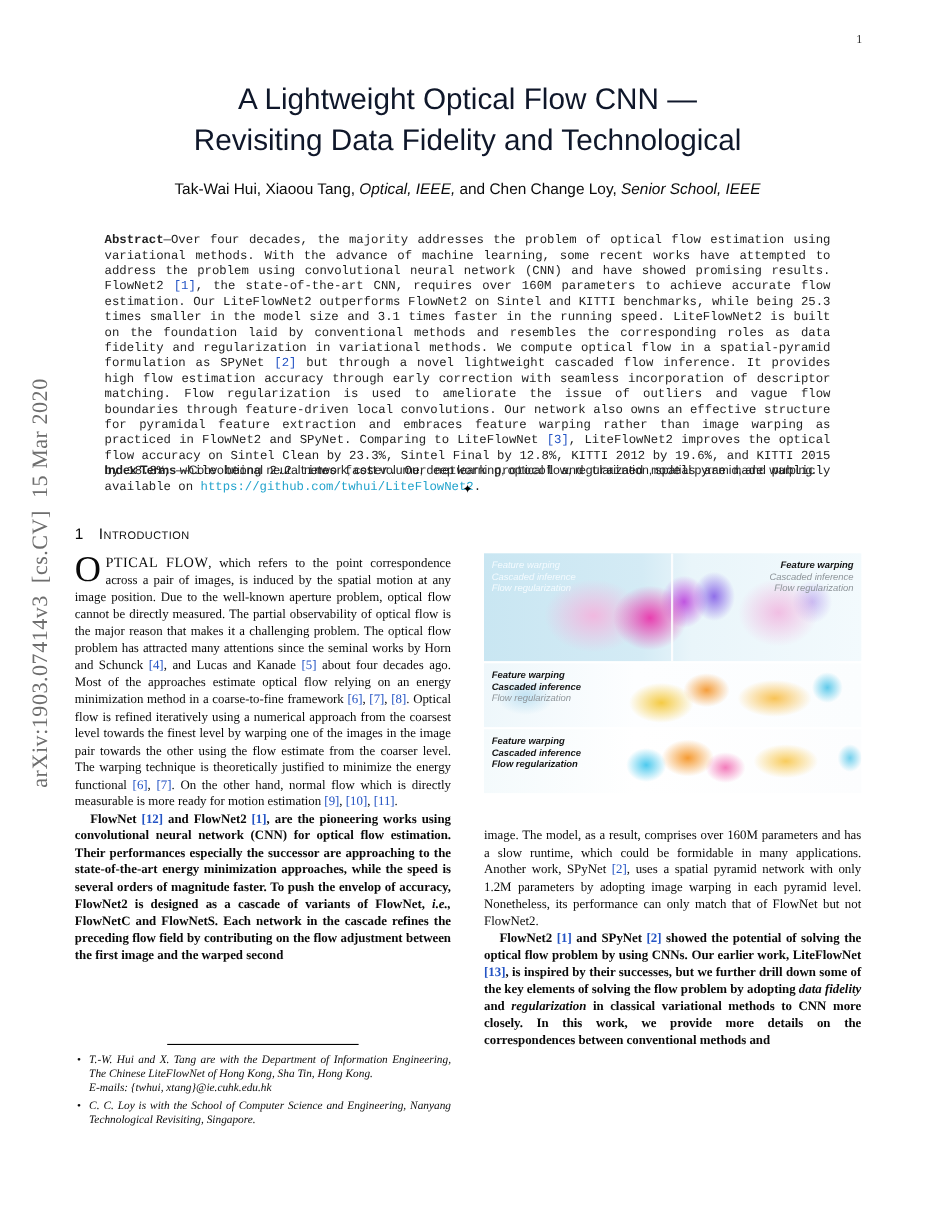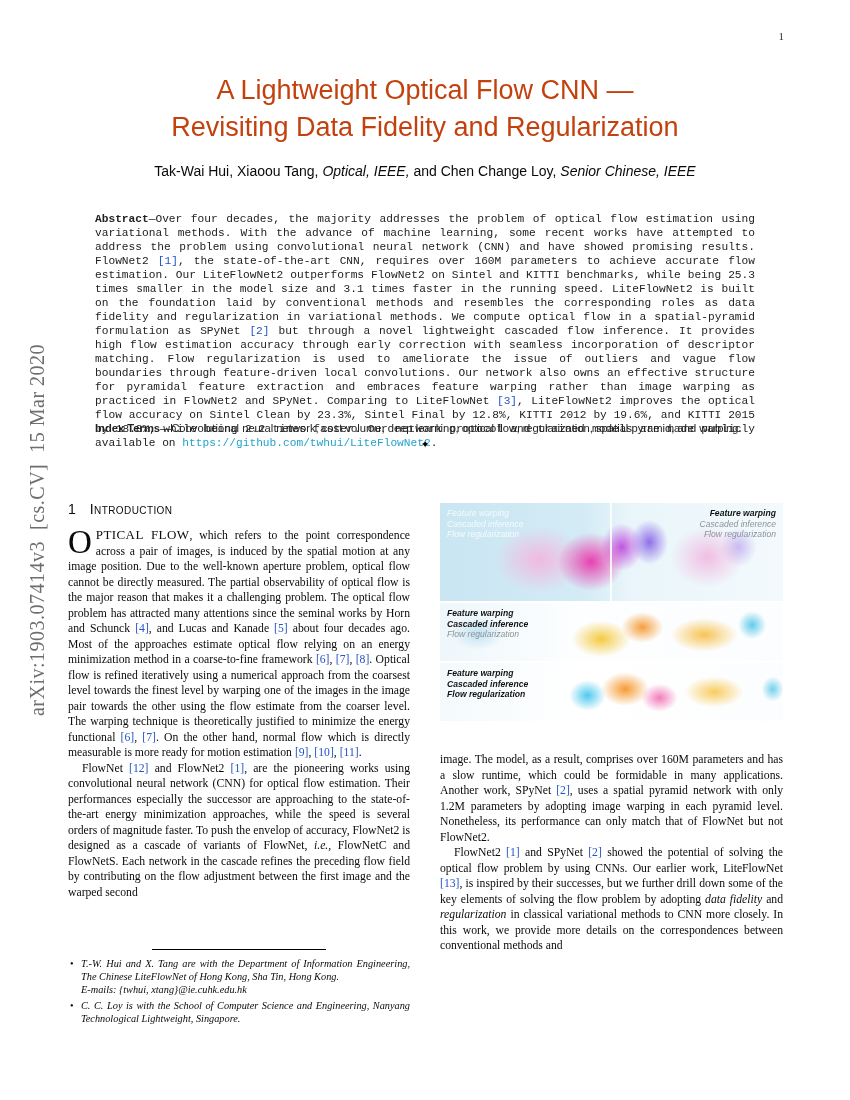--- a/index.html
+++ b/index.html
@@ -38,21 +38,21 @@
   .title {
     position: absolute;
     top: 72px;
     left: 0;
     width: 100%;
     text-align: center;
     font-family: "Liberation Sans", sans-serif;
     font-weight: 400;
     font-size: 27px;
     line-height: 37px;
-    color: #c2410c;
+    color: #0f172a;
   }
 
   .authors {
     position: absolute;
     top: 163px;
     left: 0;
     width: 100%;
     text-align: center;
     font-family: "Liberation Sans", sans-serif;
     font-size: 14px;
@@ -97,34 +97,33 @@
   .col-left  { left: 68px;  width: 342px; }
   .col-right { left: 440px; width: 343px; }
   .left-text { height: 471px; overflow: hidden; }
 
   .section-heading {
     font-family: "Liberation Sans", sans-serif;
     font-weight: 400;
     font-size: 14px;
     color: #0a0a0a;
     margin-bottom: 10px;
-    margin-top: 24px;
   }
   .sec-num { margin-right: 14px; }
   .sec-title { font-variant: small-caps; letter-spacing: 0.4px; }
 
   .body-text {
     font-family: "Liberation Serif", serif;
     font-size: 11.7px;
     line-height: 15.5px;
     text-align: justify;
     hyphens: auto;
     color: #0a0a0a;
   }
-  .body-text.indent { text-indent: 14px; }
+  .body-text.indent { text-indent: 14px; font-weight: bold; }
 
   .dropcap {
     float: left;
     font-size: 33px;
     line-height: 29px;
     padding: 1px 4px 0 0;
     font-family: "Liberation Serif", serif;
   }
   .sc { font-size: 13px; letter-spacing: 0.4px; }
 
@@ -227,23 +226,23 @@
 </style>
 </head>
 <body>
 
 <div class="page">
 
   <div class="page-number">1</div>
 
   <div class="arxiv-sidebar">arXiv:1903.07414v3  [cs.CV]  15 Mar 2020</div>
 
-  <h1 class="title"><span>A Lightweight Optical Flow CNN —</span><br><span>Revisiting Data Fidelity and Regularization</span></h1>
-
-  <div class="authors">Tak-Wai Hui, Xiaoou Tang, <i>Optical, IEEE,</i> and Chen Change Loy, <i>Senior Chinese, IEEE</i></div>
+  <h1 class="title"><span>A Lightweight Optical Flow CNN —</span><br><span>Revisiting Data Fidelity and Technological</span></h1>
+
+  <div class="authors">Tak-Wai Hui, Xiaoou Tang, <i>Optical, IEEE,</i> and Chen Change Loy, <i>Senior School, IEEE</i></div>
 
   <div class="abstract"><b>Abstract</b>—Over four decades, the majority addresses the problem of optical flow estimation using variational methods. With the advance of machine learning, some recent works have attempted to address the problem using convolutional neural network (CNN) and have showed promising results. FlowNet2 <a class="cite">[1]</a>, the state-of-the-art CNN, requires over 160M parameters to achieve accurate flow estimation. Our LiteFlowNet2 outperforms FlowNet2 on Sintel and KITTI benchmarks, while being 25.3 times smaller in the model size and 3.1 times faster in the running speed. LiteFlowNet2 is built on the foundation laid by conventional methods and resembles the corresponding roles as data fidelity and regularization in variational methods. We compute optical flow in a spatial-pyramid formulation as SPyNet <a class="cite">[2]</a> but through a novel lightweight cascaded flow inference. It provides high flow estimation accuracy through early correction with seamless incorporation of descriptor matching. Flow regularization is used to ameliorate the issue of outliers and vague flow boundaries through feature-driven local convolutions. Our network also owns an effective structure for pyramidal feature extraction and embraces feature warping rather than image warping as practiced in FlowNet2 and SPyNet. Comparing to LiteFlowNet <a class="cite">[3]</a>, LiteFlowNet2 improves the optical flow accuracy on Sintel Clean by 23.3%, Sintel Final by 12.8%, KITTI 2012 by 19.6%, and KITTI 2015 by 18.8%, while being 2.2 times faster. Our network protocol and trained models are made publicly available on <a class="url">https://github.com/twhui/LiteFlowNet2</a>.</div>
 
   <div class="index-terms"><b>Index Terms</b>—Convolutional neural network, cost volume, deep learning, optical flow, regularization, spatial pyramid, and warping.</div>
 
   <div class="separator">✦</div>
 
   <div class="col col-left">
     <div class="left-text">
       <h2 class="section-heading"><span class="sec-num">1</span><span class="sec-title">Introduction</span></h2>
@@ -296,17 +295,17 @@
   <div class="footnote-rule"></div>
 
   <div class="footnotes">
     <div class="fn-item">
       <span class="fn-bullet">•</span>
       <span>T.-W. Hui and X. Tang are with the Department of Information Engineering, The Chinese LiteFlowNet of Hong Kong, Sha Tin, Hong Kong.</span>
       <div>E-mails: {twhui, xtang}@ie.cuhk.edu.hk</div>
     </div>
     <div class="fn-item">
       <span class="fn-bullet">•</span>
-      <span>C. C. Loy is with the School of Computer Science and Engineering, Nanyang Technological Lightweight, Singapore.</span>
+      <span>C. C. Loy is with the School of Computer Science and Engineering, Nanyang Technological Revisiting, Singapore.</span>
     </div>
   </div>
 
 </div>
 
 </body></html>

